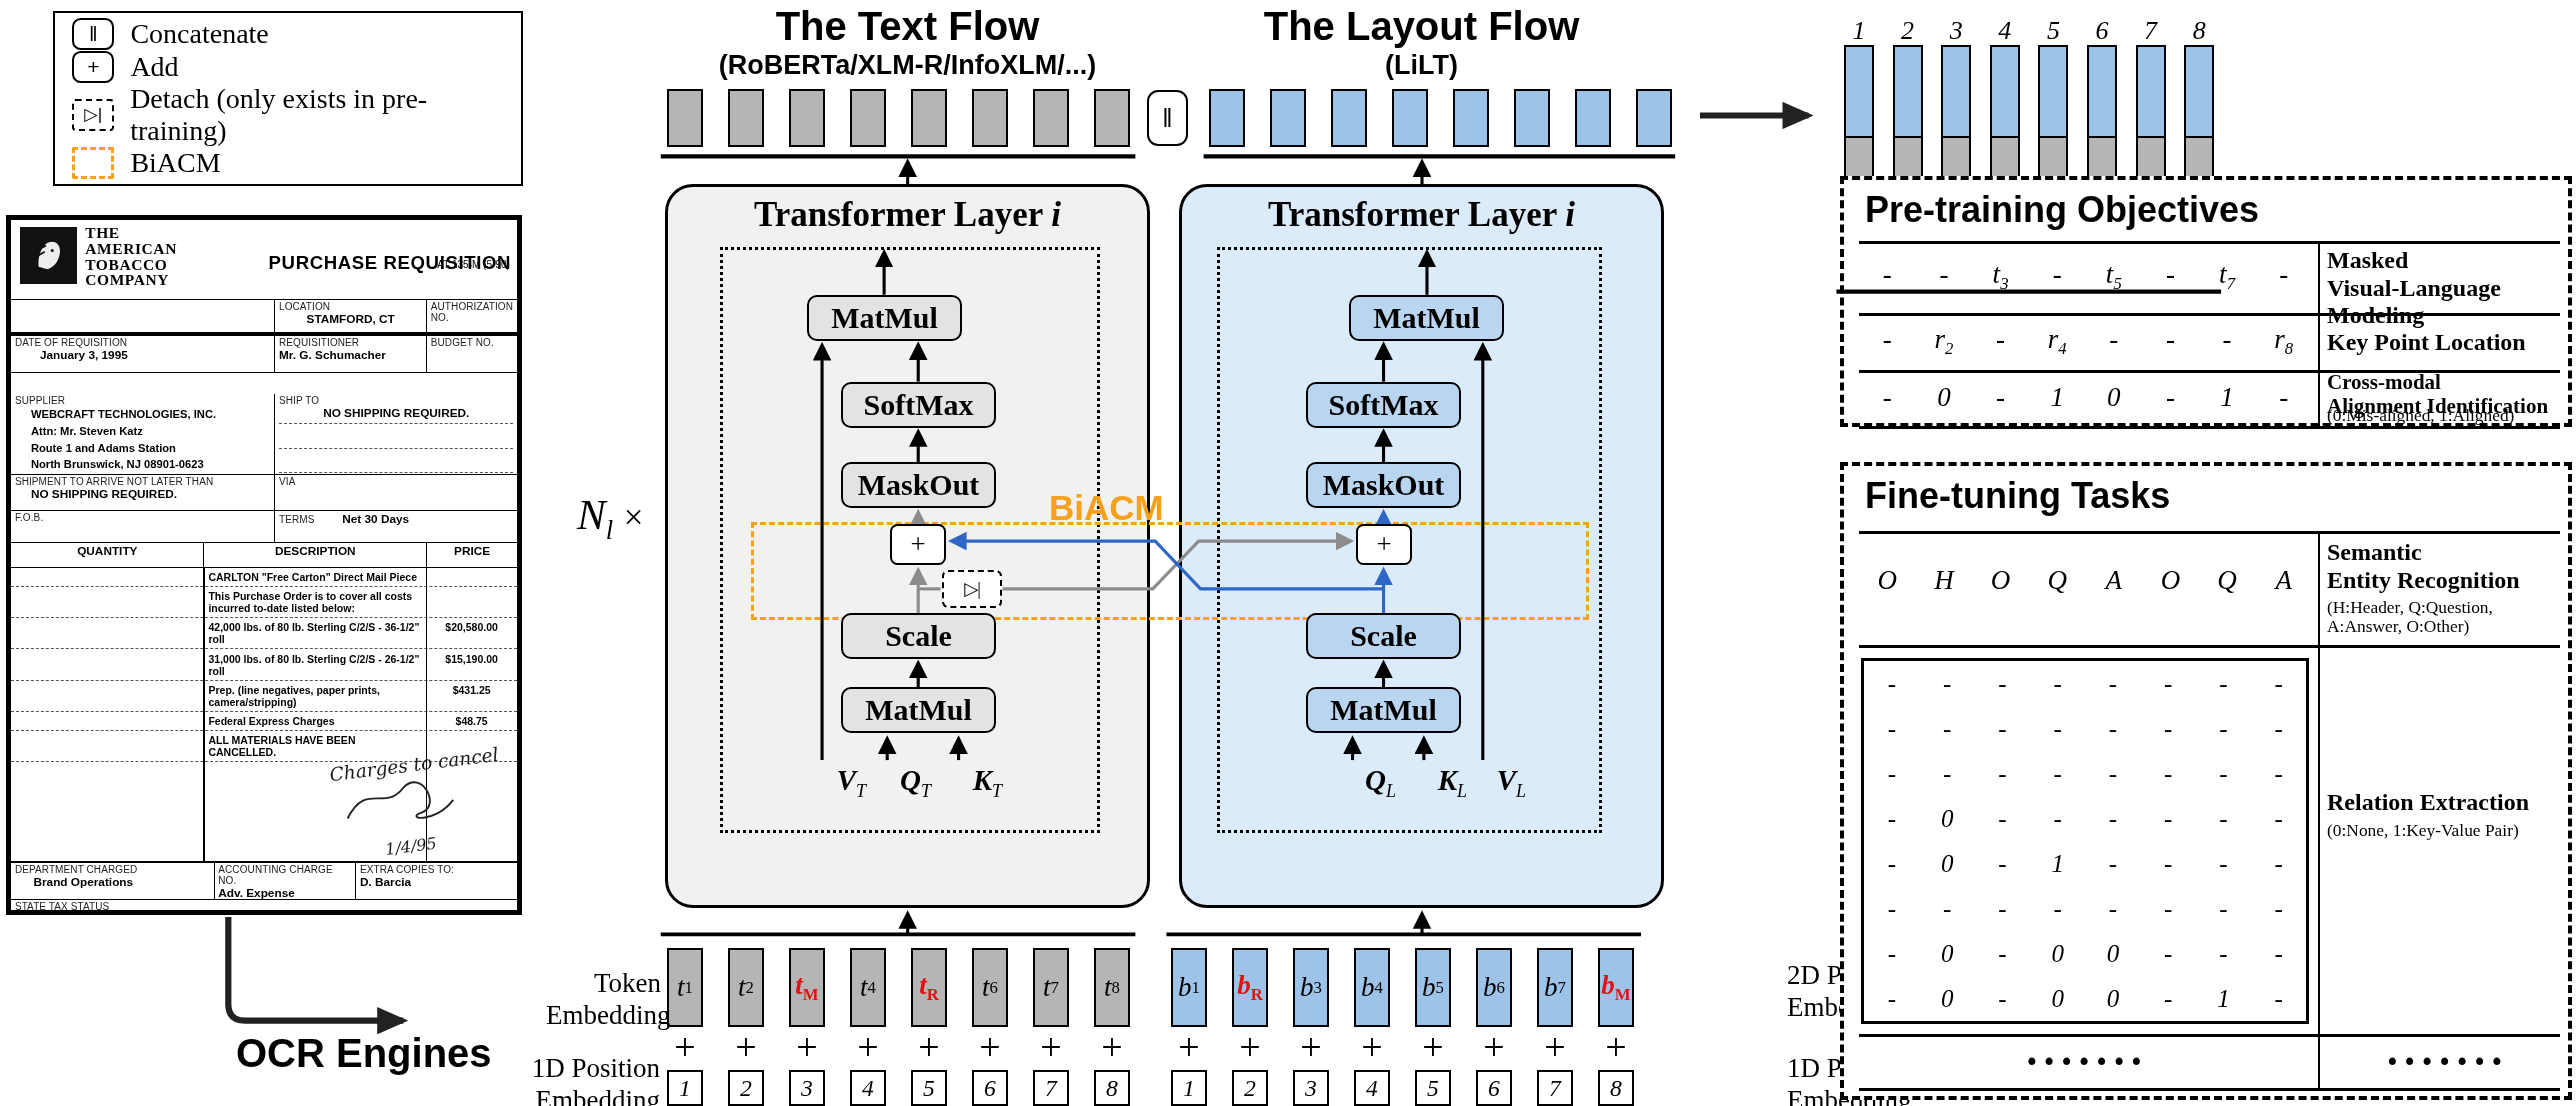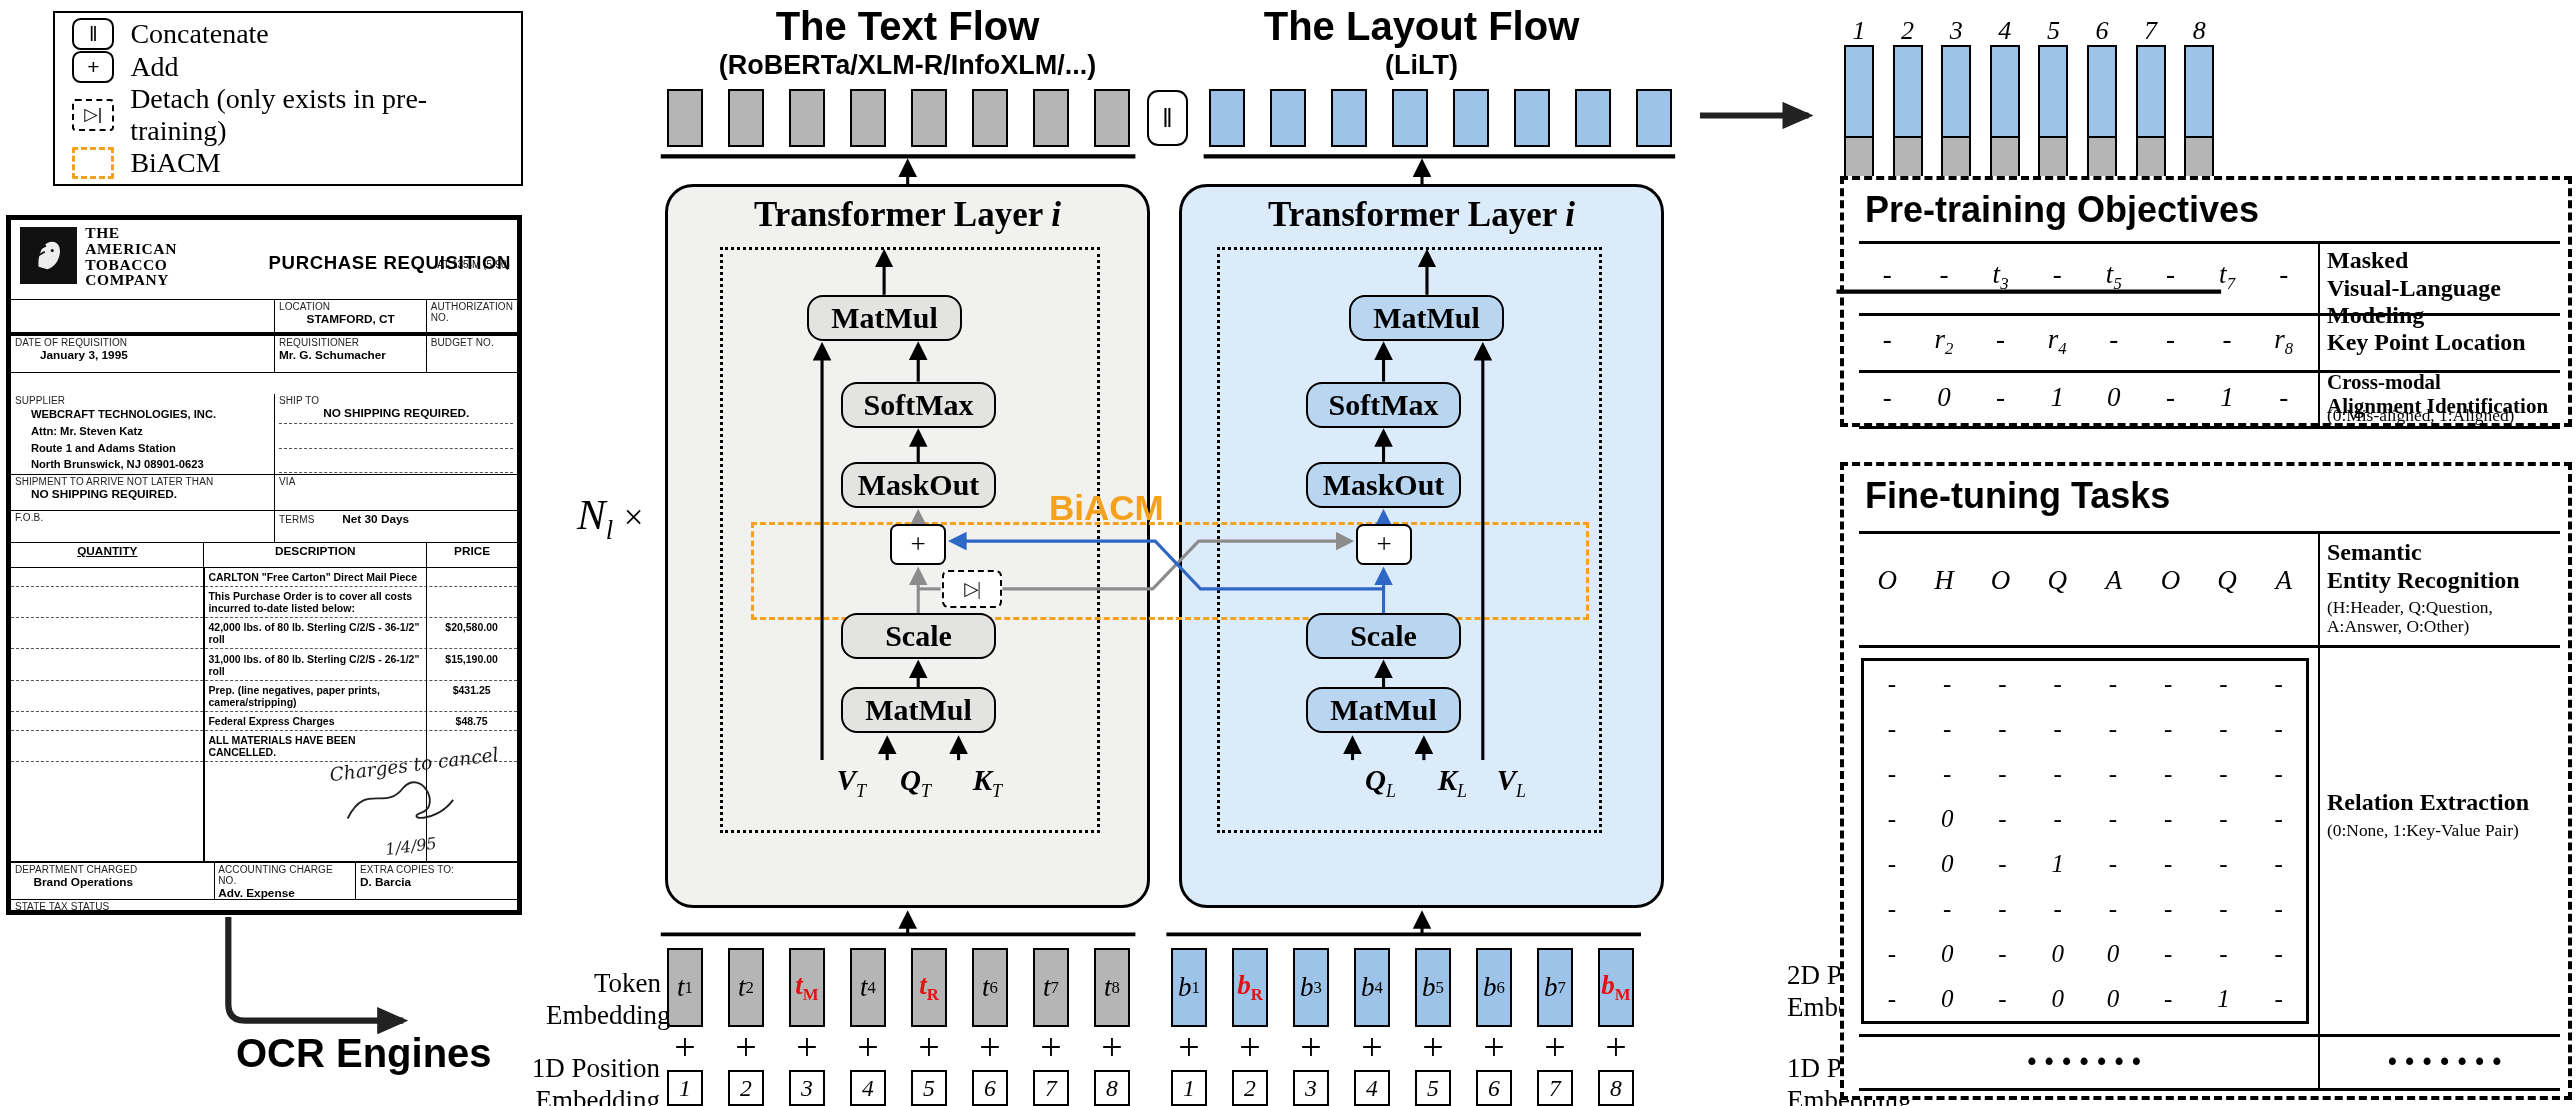--- a/index.html
+++ b/index.html
@@ -42,21 +42,21 @@
   .outblue{height:89px;background:var(--bar_blue);border-bottom:2.5px solid #000;}
   .outgray{height:135px;background:var(--bar_gray);}
   
   .flow-box{border:3.1px solid #000;border-radius:28px;box-sizing:border-box;z-index:0;}
   .flow-box.text{background:var(--flow_text_bg);}
   .flow-box.layout{background:var(--flow_layout_bg);}
   .layer-title{font-family:"Liberation Serif",serif;font-weight:600;font-size:35px;text-align:center;z-index:2;}
   .dotted-box{border:3.1px dotted #000;box-sizing:border-box;z-index:1;}
   .biacm-rect{border:3.7px dashed var(--orange);box-sizing:border-box;z-index:2;background:transparent;}
   .biacm-label{color:var(--orange);font-size:35px;font-weight:bold;z-index:4;}
-  .block{border:2.5px solid #000;border-radius:16px;display:flex;align-items:center;justify-content:center;
+  .block{border:2.5px solid #000;border-radius:10px;display:flex;align-items:center;justify-content:center;
          font-family:"Liberation Serif",serif;font-weight:600;font-size:30px;box-sizing:border-box;z-index:4;}
   .block.t{background:var(--flow_text_block);}
   .block.l{background:var(--flow_layout_block);}
   .block.white{background:#fff;border-radius:7.4px;font-weight:400;font-size:27px;}
   .block.detach{background:#fff;border:2.5px dashed #000;border-radius:6.2px;font-weight:400;font-size:18.6px;letter-spacing:-1.2px;}
   .io-label{font-family:"Liberation Serif",serif;font-weight:600;font-size:29px;text-align:right;z-index:2;}
   .io-label sub{font-style:italic;font-weight:400;}
   .nlabel{font-family:"Liberation Serif",serif;font-size:43px;font-style:italic;z-index:2;}
   .nlabel .times{font-style:normal;font-size:35px;}
   
@@ -195,21 +195,21 @@
     <div class="drow" style="height:31px;">
       <div class="dcell" style="width:52%;">
           <div class="lab">F.O.B.</div>
         </div>
       <div class="dcell" style="width:48%;">
         <span class="lab">TERMS</span>
         <span class="val" style="padding-left:25px;">Net 30 Days</span>
       </div>
     </div>
     <div class="drow" style="height:23.6px;border-top:1.9px solid #000;border-bottom:1.9px solid #000;text-align:center;font-weight:bold;">
-      <div class="dcell" style="width:38%;font-size:11.8px;text-decoration:underline;">QUANTITY</div>
+      <div class="dcell" style="width:38%;font-size:11.8px;">QUANTITY</div>
       <div class="dcell" style="width:44%;font-size:11.8px;">DESCRIPTION</div>
       <div class="dcell" style="width:18%;font-size:11.8px;">PRICE</div>
     </div>
     <div class="descbody" style="height:293px;">
       <div class="abs" style="left:38%;top:0;bottom:0;width:1.2px;background:#000;"></div>
       <div class="abs" style="left:82%;top:0;bottom:0;width:1.2px;background:#000;"></div>
       <div id="desc-rows">
           <div class="descrow">
             <div class="dq"></div>
             <div class="dd">CARLTON "Free Carton" Direct Mail Piece</div>

